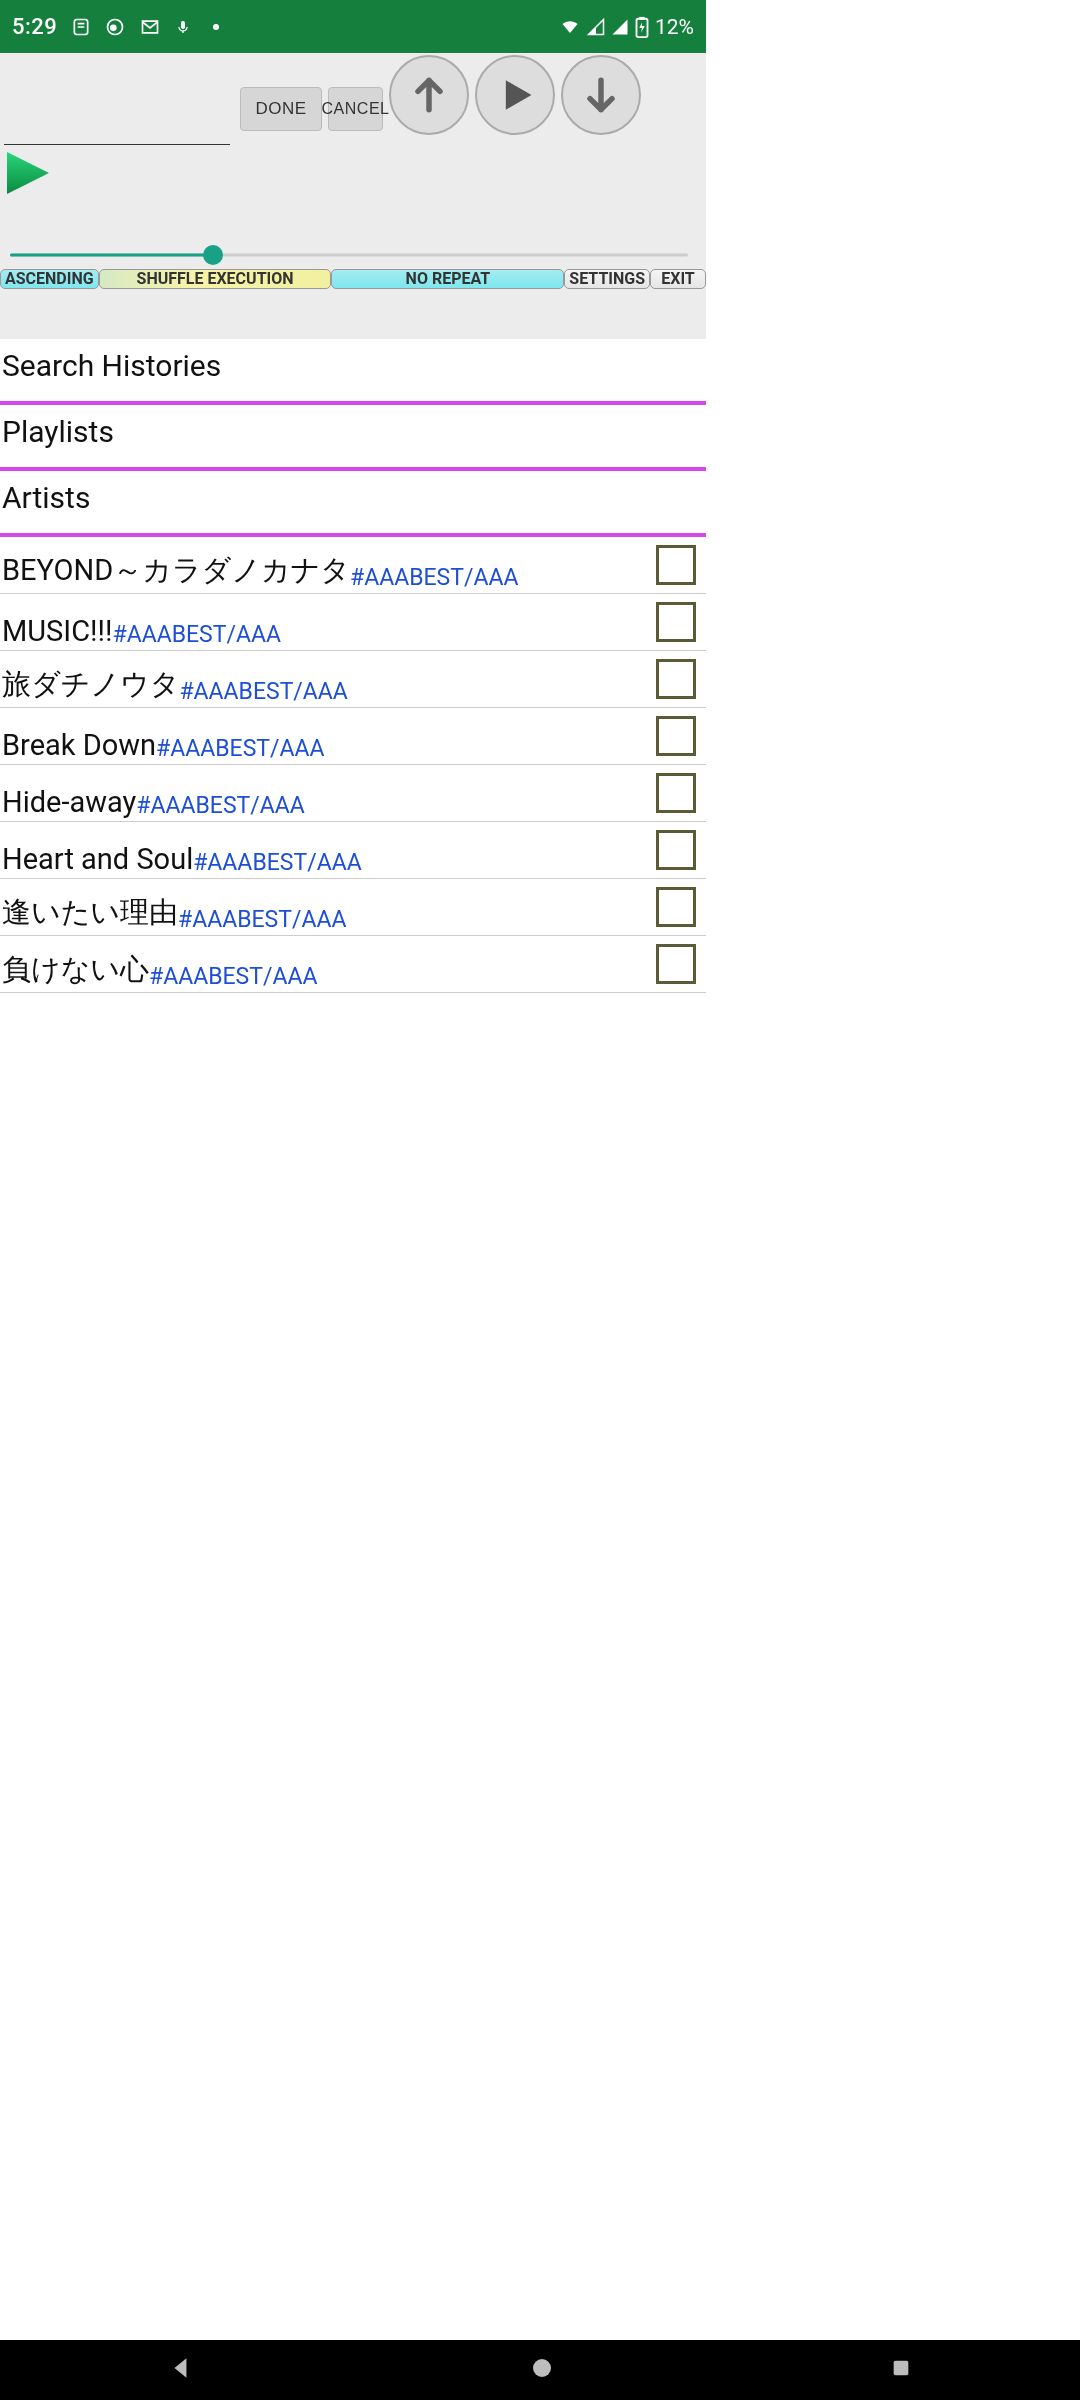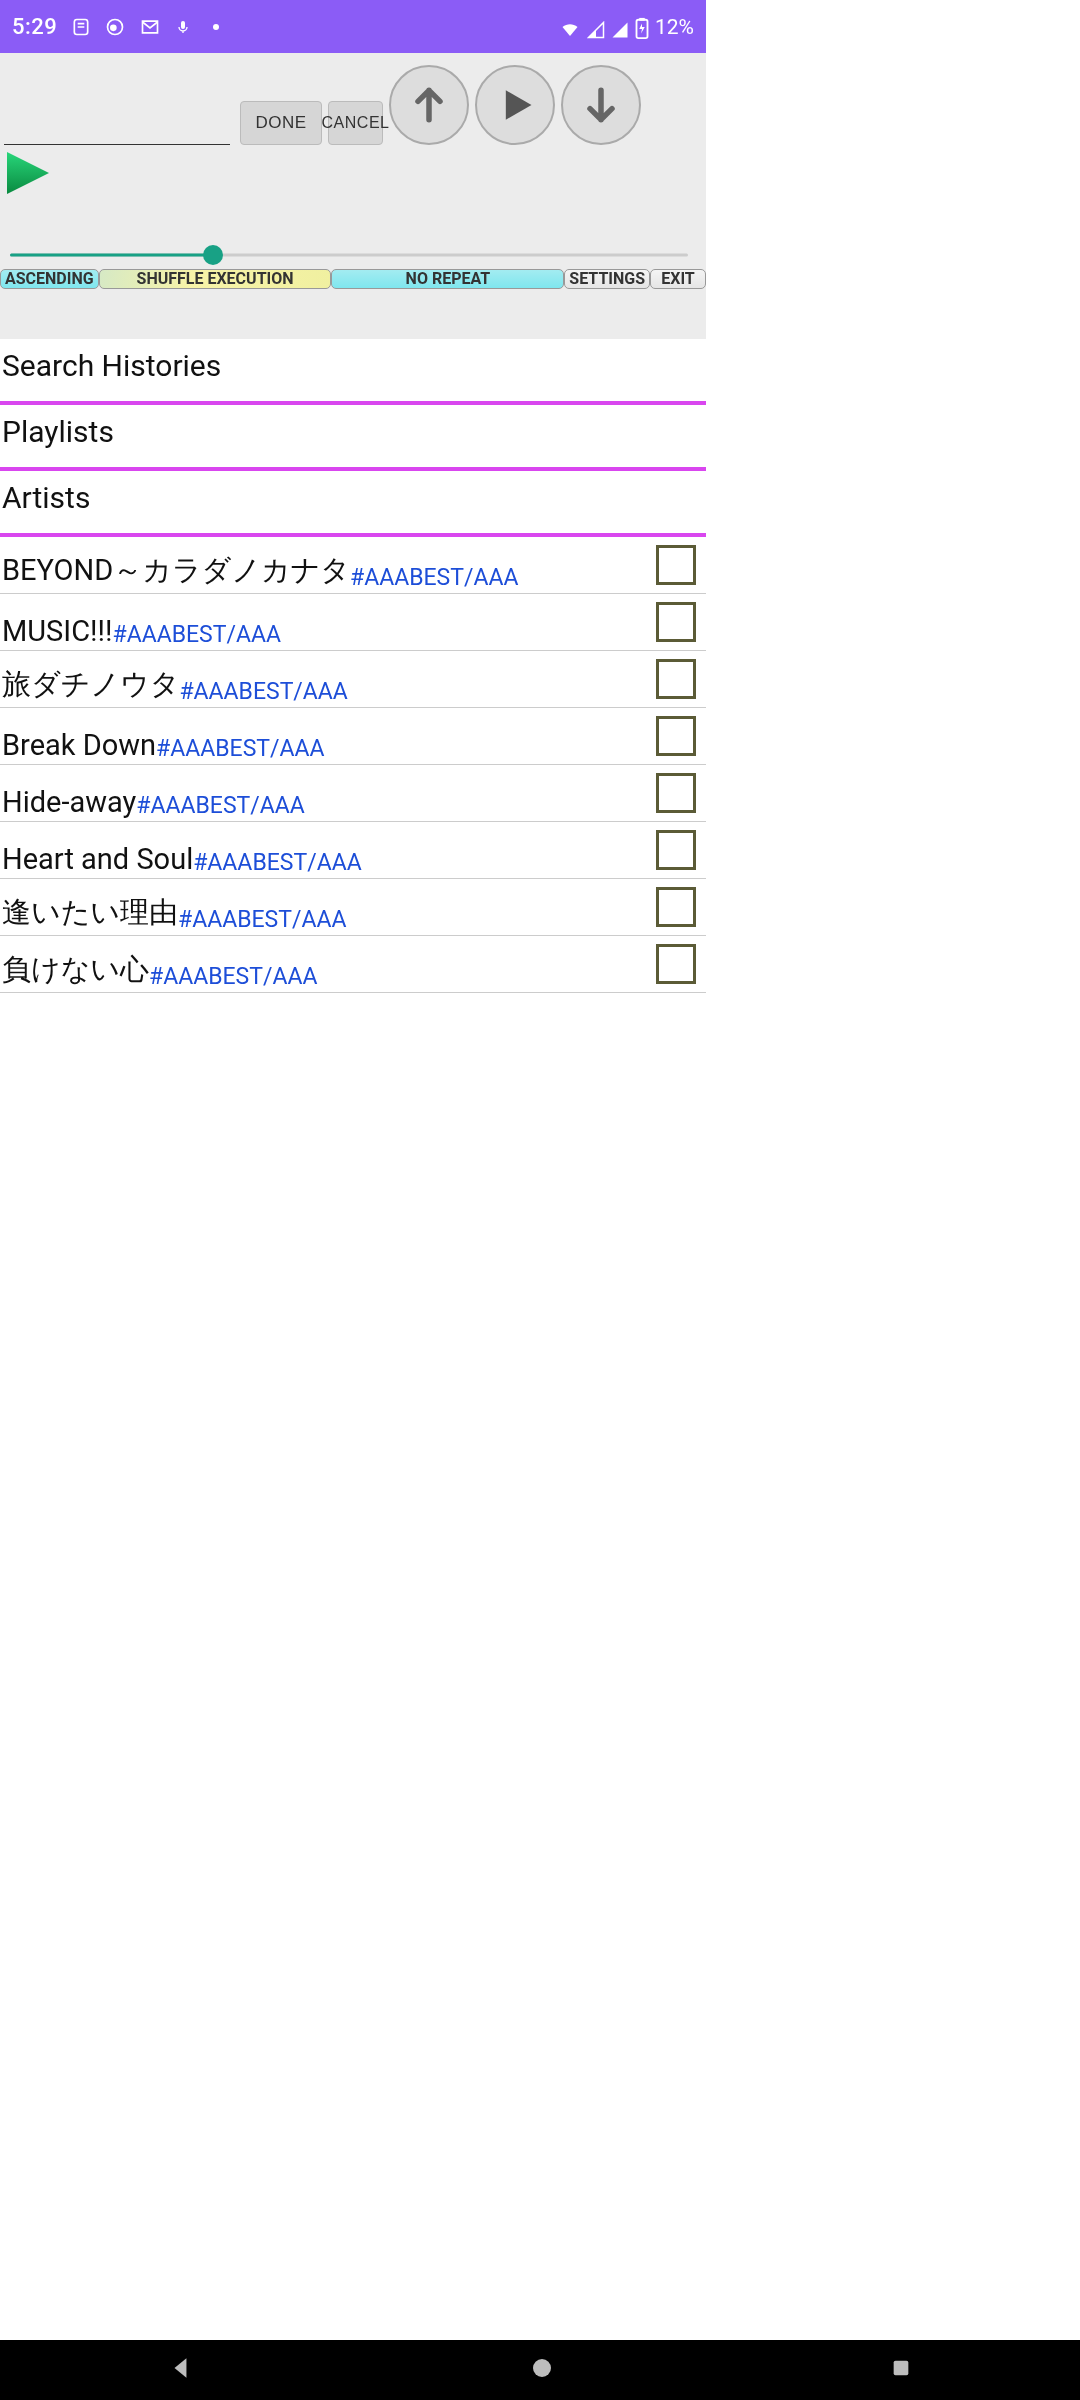--- a/index.html
+++ b/index.html
@@ -1,42 +1,42 @@
 <!DOCTYPE html>
 <html><head>
 <meta charset="utf-8">
 <style>
   * { box-sizing: border-box; margin: 0; padding: 0; }
   html, body { width: 706px; height: 1568px; font-family: Roboto, Arial, sans-serif; background: #fff; overflow: hidden; }
 
   
   .status-bar {
     height: 53px;
-    background: #8b5cf6;
+    background: #15803d;
     color: #fff;
     display: flex;
     align-items: center;
     padding: 0 12px;
     font-size: 22px;
   }
   .status-left { display: flex; align-items: center; gap: 14px; }
-  .status-right { margin-left: auto; display: flex; align-items: flex-end; gap: 6px; }
+  .status-right { margin-left: auto; display: flex; align-items: center; gap: 6px; }
   .status-time { font-weight: 500; letter-spacing: 0.5px; }
   .status-icon { display: inline-flex; }
   .status-dot { width: 6px; height: 6px; background: #fff; border-radius: 50%; margin-left: 8px; }
 
   
   .top-area {
     background: #ececec;
     padding: 0;
     position: relative;
   }
   .top-row {
     display: flex;
-    align-items: flex-end;
+    align-items: flex-start;
     padding: 2px 4px 0 4px;
     gap: 6px;
   }
   .search-input {
     width: 226px;
     height: 40px;
     border: none;
     border-bottom: 1.5px solid #333;
     background: transparent;
     font-size: 18px;

